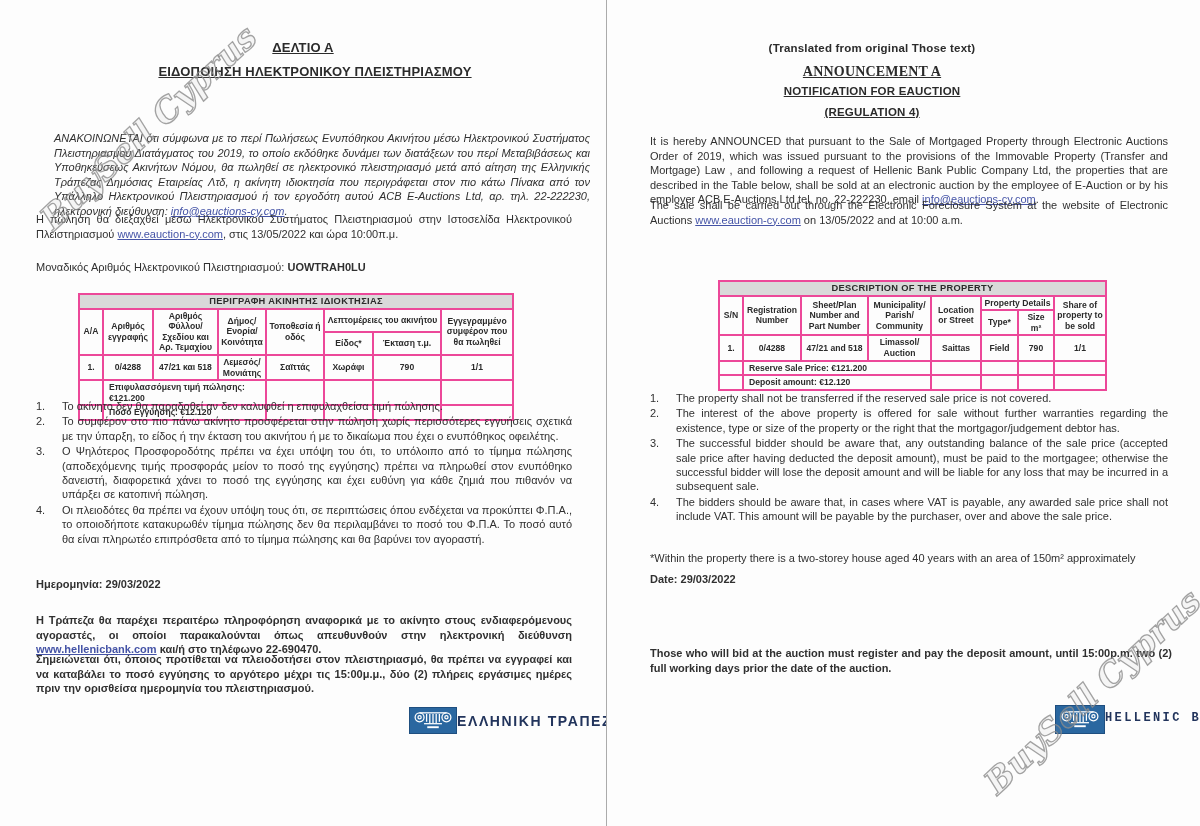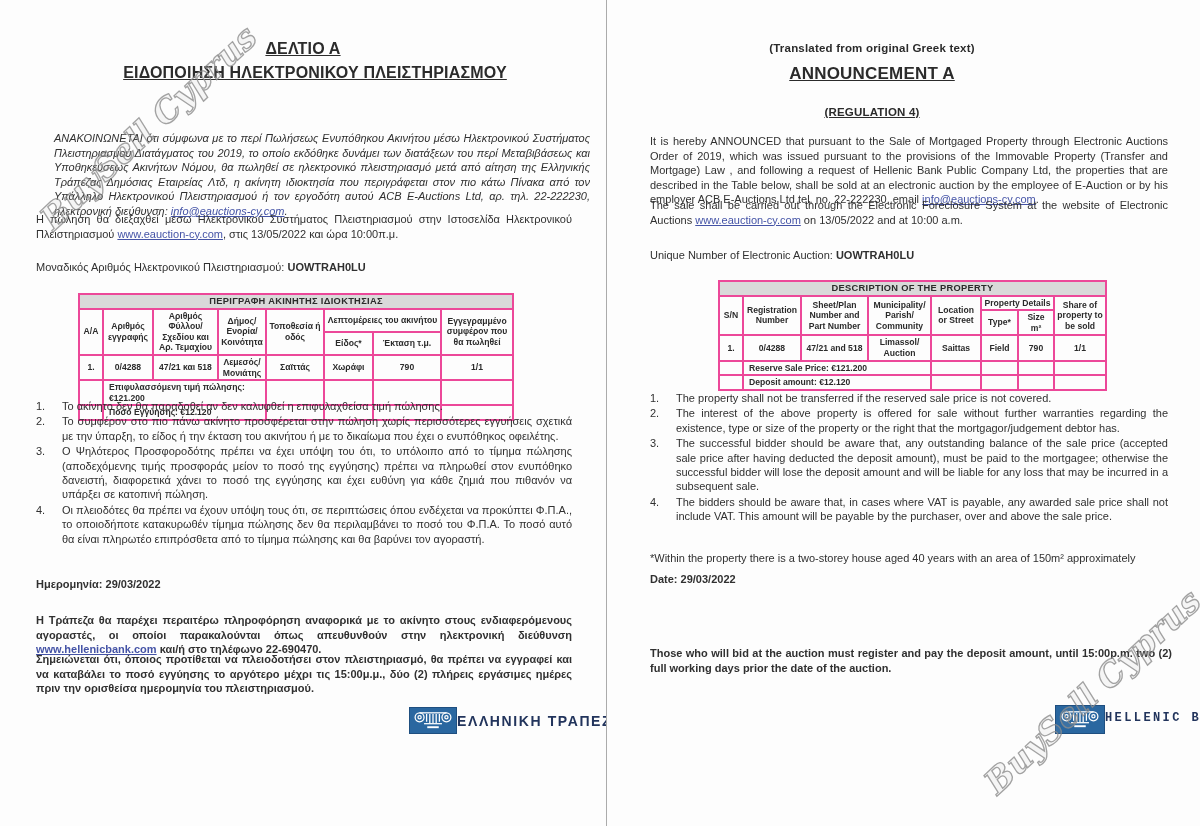--- a/index.html
+++ b/index.html
@@ -6,21 +6,21 @@
   html, body { width: 1200px; height: 826px; background: #fdfdfd; overflow: hidden; }
   body { font-family: "Liberation Sans", "DejaVu Sans", sans-serif; color: #2e2e2e; position: relative; }
 
   .page { position: absolute; top: 0; height: 826px; background: #fdfdfd; }
   .page-left  { left: 0;   width: 606px; }
   .page-right { left: 607px; width: 593px; }
   .page-divider { position: absolute; top: 0; left: 606px; width: 1px; height: 826px; background: #ababab; }
 
   .block { position: absolute; }
 
-  .heading { width: 100%; text-align: center; font-weight: bold; font-size: 16px;
+  .heading { width: 100%; text-align: center; font-weight: bold; font-size: 13px;
              text-decoration: underline; letter-spacing: .2px; color: #2b2b2b; }
   .heading.no-underline { text-decoration: none; }
   .heading-multi { line-height: 20px; font-size: 11.5px; }
 
   .para { text-align: justify; font-size: 11px; line-height: 14.6px; color: #303030; }
   .para.bold { font-weight: bold; }
 
   a.doclink, .doclink { color: #4453a6; text-decoration: underline; cursor: pointer; }
 
   .unique-line { font-size: 11px; color: #303030; }
@@ -181,35 +181,33 @@
         </g>
         <rect x="23" y="27" width="18" height="3" fill="#ffffff"></rect>
       </svg>
     </div>
     <div class="logo-name gr">ΕΛΛΗΝΙΚΗ ΤΡΑΠΕΖΑ</div>
   </div>
 </div>
 
 <div class="page page-right">
 
-  <div class="block heading no-underline" style="top:42px; left:0; width:530px; font-size:11.5px;">(Translated from original Greek text)</div>
-  <div class="block heading" style="top:64px; left:0; width:530px; font-size:17px;">ANNOUNCEMENT A</div>
+  <div class="block heading no-underline" style="top:42px; left:0; width:530px; font-size:11.5px;">(Translated from original Those text)</div>
+  <div class="block heading" style="top:64px; left:0; width:530px; font-size:14px;font-family:Liberation Serif, serif;">ANNOUNCEMENT A</div>
+  <div class="block heading" style="top:85px; left:0; width:530px; font-size:11.5px;">NOTIFICATION FOR EAUCTION</div>
   <div class="block heading" style="top:106px; left:0; width:530px; font-size:11.5px;">(REGULATION 4)</div>
 
   <div class="block para" style="top:134px; left:43px; width:518px;">
     <span>It is hereby ANNOUNCED that pursuant to the Sale of Mortgaged Property through Electronic Auctions Order of 2019, which was issued pursuant to the provisions of the  Immovable Property (Transfer and Mortgage) Law , and  following a request of Hellenic Bank Public Company Ltd, the properties that are described in the Table below, shall be sold at an electronic auction by the employee of E-Auction or by his employer ACB E-Auctions Ltd tel. no. 22-222230, email </span><span class="doclink">info@eauctions-cy.com</span><span>.</span>
   </div>
 
   <div class="block para" style="top:198px; left:43px; width:518px;">
     <span>The sale shall be carried out through the Electronic Foreclosure System at the website of Electronic Auctions </span><span class="doclink">www.eauction-cy.com</span><span>  on 13/05/2022 and at 10:00 a.m.</span>
   </div>
 
-  <div class="block unique-line" style="top:249px; left:43px; width:518px;">
-    <span>Unique Number of Electronic Auction: </span><b>UOWTRAH0LU</b>
-  </div>
 
   <table class="prop" style="position:absolute; top:280px; left:111px; width:387px;">
     <colgroup>
       <col style="width:24px">
         <col style="width:58px">
         <col style="width:67px">
         <col style="width:63px">
       <col style="width:50px">
         <col style="width:37px">
         <col style="width:36px">

